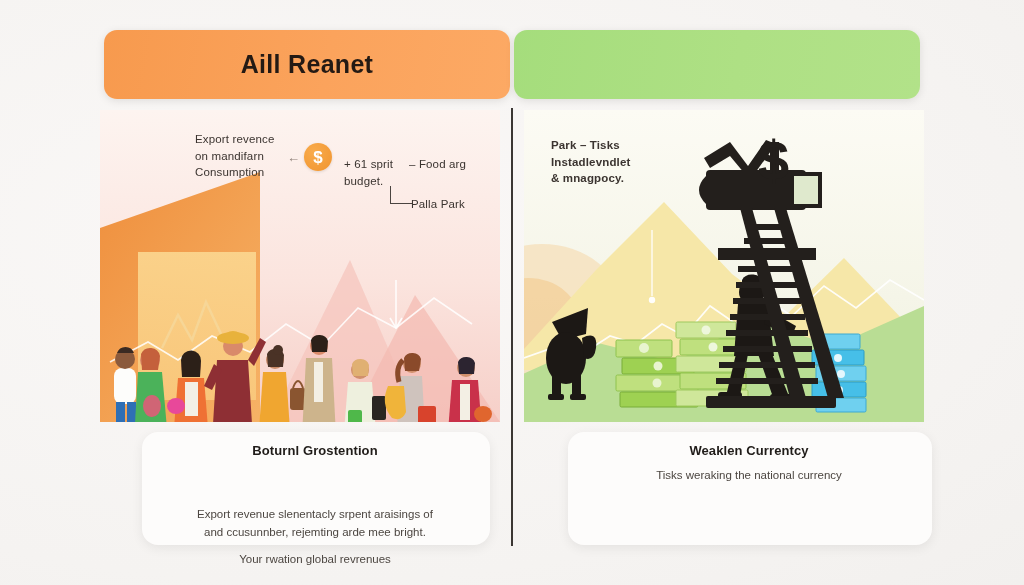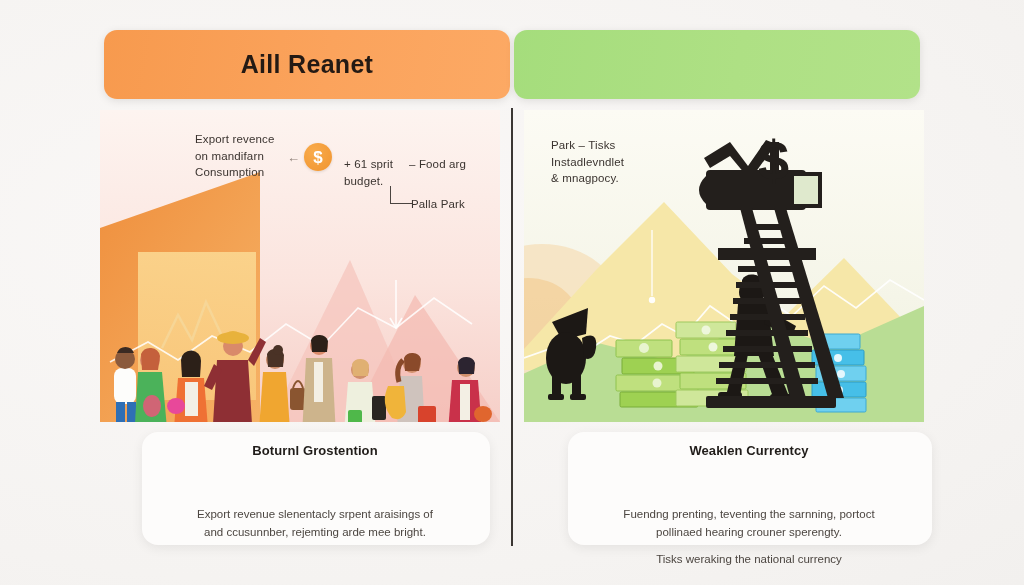--- a/index.html
+++ b/index.html
@@ -67,21 +67,21 @@
     font-size:11.5px;
     line-height:1.45;
     color:#3b3430;
     white-space:pre-line;
     letter-spacing:0.15px;
   }
   #anno-left-1  { left:176px; top:131px;margin-left:19px; }
   #anno-left-2  { left:344px; top:156px; }
   #anno-left-3  { left:409px; top:156px;text-align:right; }
   #anno-left-4  { left:411px; top:196px; }
-  #anno-right-1 { left:551px; top:137px; }
+  #anno-right-1 { left:551px; top:137px;font-weight:bold; }
 
   
   #coin {
     position:absolute;
     left:304px; top:143px;
     width:28px; height:28px;
     border-radius:50%;
     background:radial-gradient(circle at 35% 30%, #ffb martin 0%, #f5a03c 0%, #ef9330 100%);
     background:radial-gradient(circle at 35% 30%, #f9ab4b 0%, #f0942f 100%);
     display:flex; align-items:center; justify-content:center;
@@ -416,22 +416,21 @@
   <div class="anno" id="anno-right-1">Park – Tisks
 Instadlevndlet
 &amp; mnagpocy.</div>
 
   <div id="big-dollar">$</div>
 
   <div class="card" id="card-left">
     <div class="card-title">Boturnl Grostention</div>
     <div class="card-body">Export revenue slenentacly srpent araisings of
 and ccusunnber, rejemting arde mee bright.</div>
+    <div class="card-foot">Your rwation global revrenues</div>
   </div>
 
   <div class="card" id="card-right">
     <div class="card-title">Weaklen Currentcy</div>
-    <div class="card-body">Fuendng prenting, teventing the sarnning, portoct
-pollinaed hearing crouner sperengty.</div>
     <div class="card-foot">Tisks weraking the national currency</div>
   </div>
 
 </div>
 
 </body></html>

